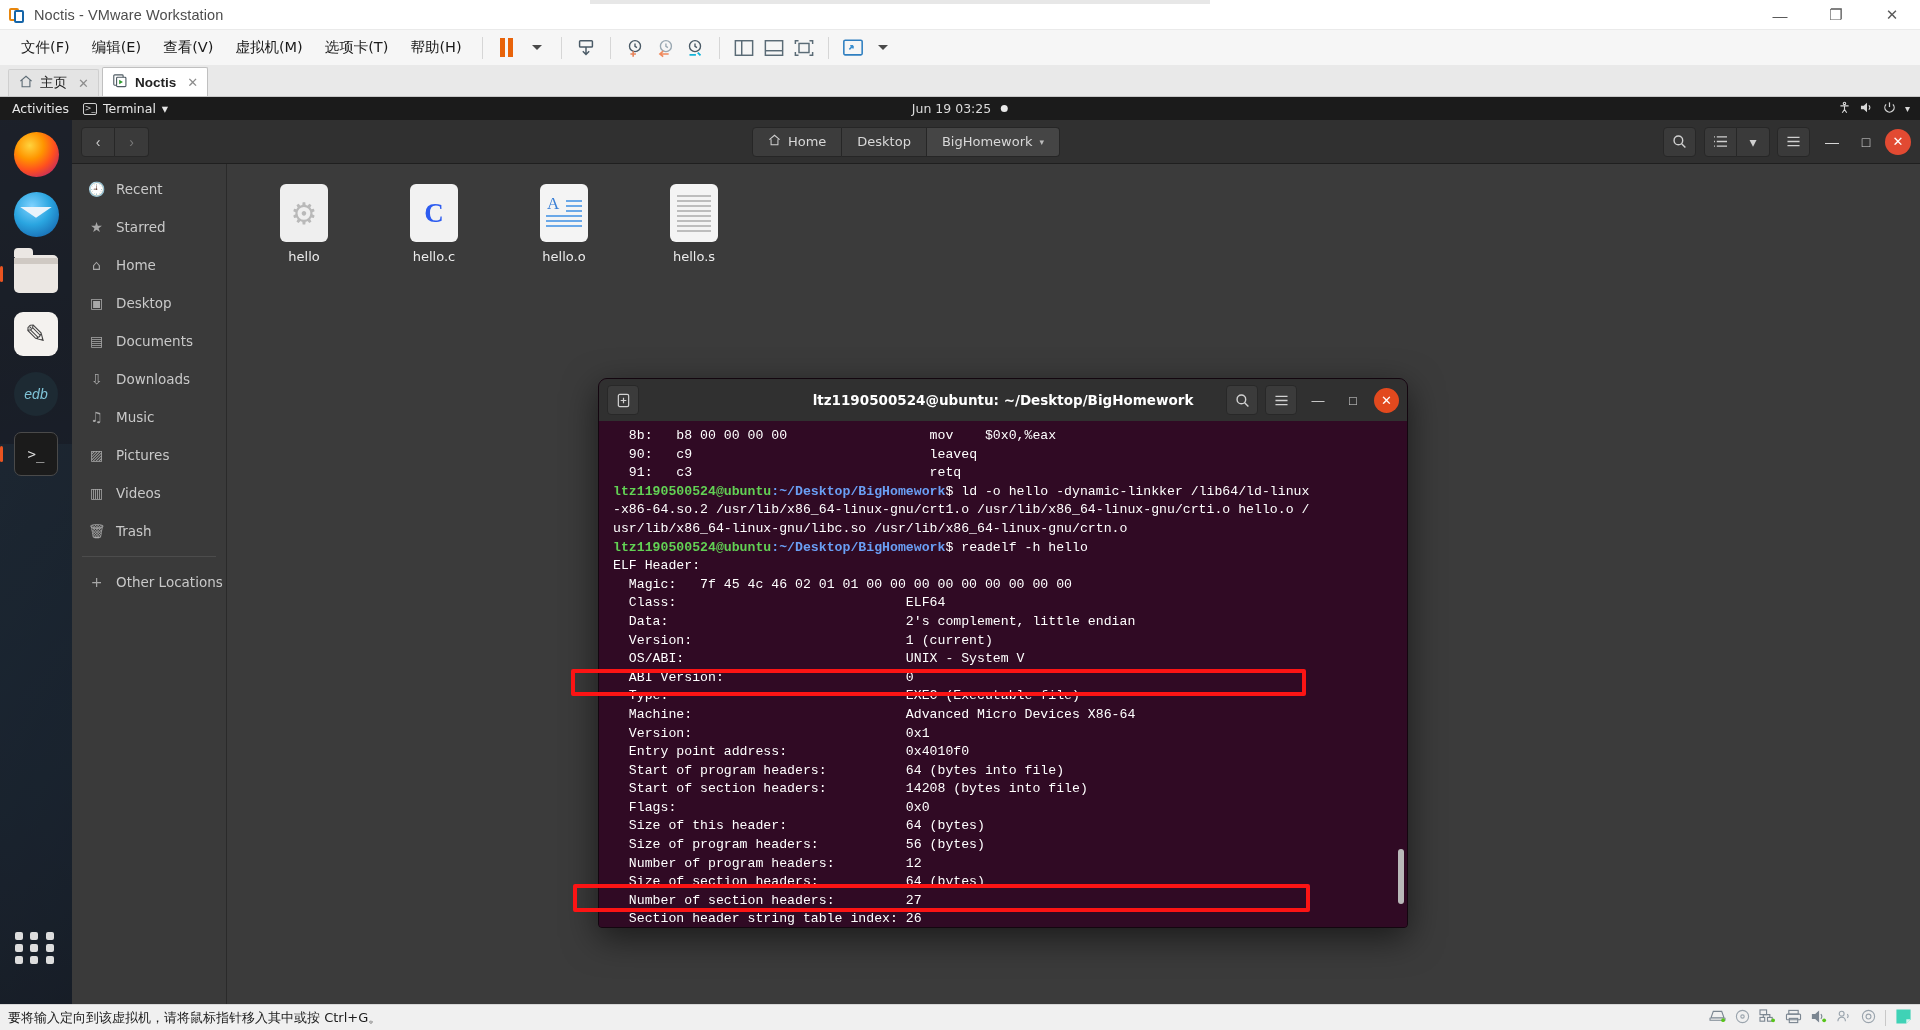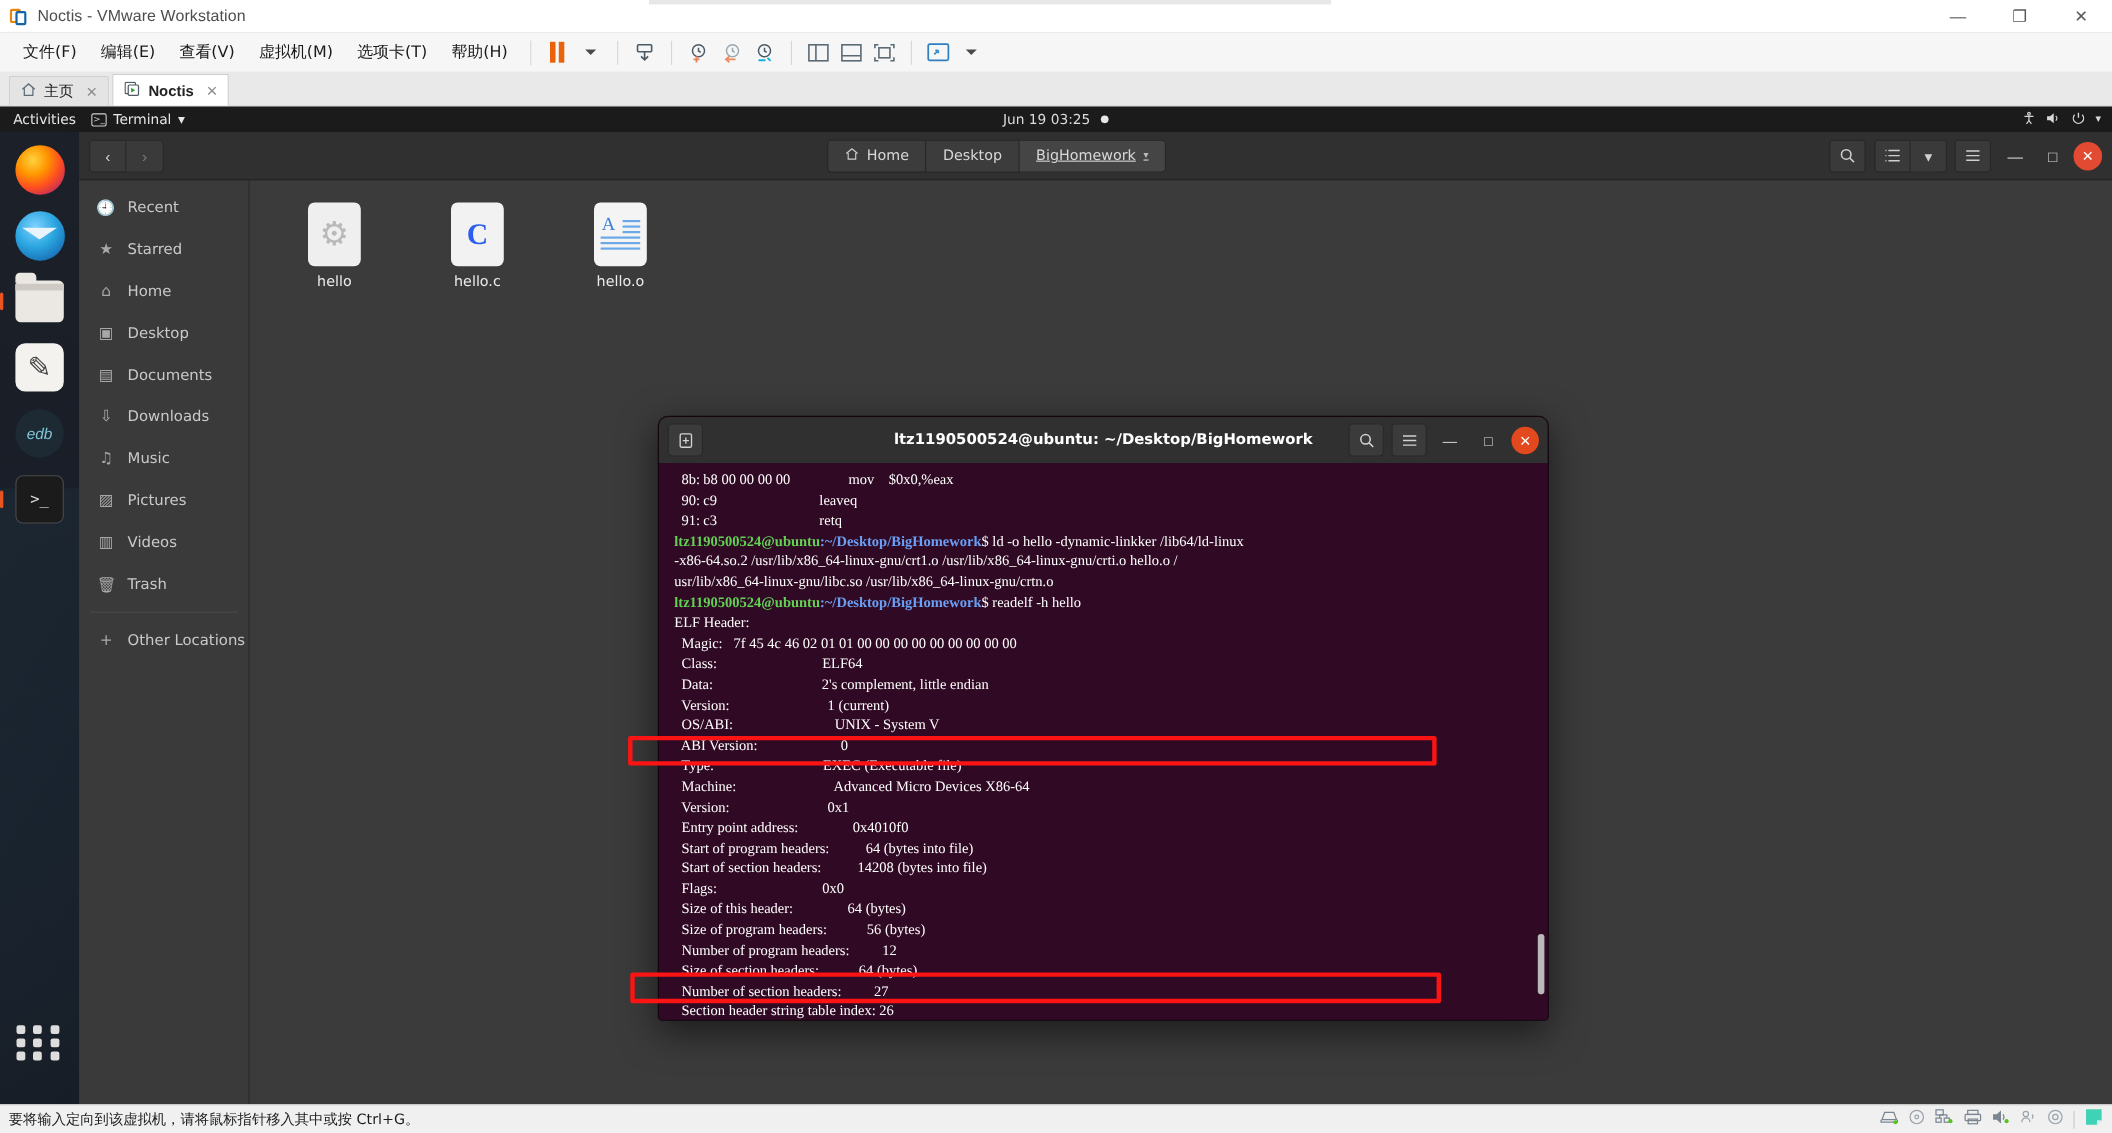--- a/index.html
+++ b/index.html
@@ -104,21 +104,21 @@
   .navbtn:last-child { border-radius: 0 4px 4px 0; border-left: none; color: #7a7a7a; }
   .pathbar { display: flex; margin: 0 auto; }
   .pathbtn {
     height: 30px; padding: 0 15px; background: #3c3c3c; border: 1px solid #262626;
     color: #d8d8d8; font-size: 13px; display: flex; align-items: center; gap: 7px;
     font-family: "DejaVu Sans", sans-serif;
   }
   .pathbtn + .pathbtn { border-left: none; }
   .pathbtn:first-child { border-radius: 4px 0 0 4px; }
   .pathbtn:last-child { border-radius: 0 4px 4px 0; }
-  .pathbtn.current { background: #454545; text-decoration: underline; }
+  .pathbtn.current { background: #454545; }
   .hdr-btn { width: 33px; height: 30px; background: #3a3a3a; border: 1px solid #272727; border-radius: 4px; color: #d0d0d0; display: flex; align-items: center; justify-content: center; font-size: 14px; }
   .hdr-right { display: flex; align-items: center; gap: 7px; }
   .viewbtns { display: flex; }
   .viewbtns .hdr-btn:first-child { border-radius: 4px 0 0 4px; }
   .viewbtns .hdr-btn:last-child { border-radius: 0 4px 4px 0; border-left: none; }
   .wctl { width: 30px; height: 30px; color: #d6d6d6; display: flex; align-items: center; justify-content: center; font-size: 14px; }
   .wctl.x { background: #e24a32; border-radius: 50%; width: 26px; height: 26px; color: #fff; font-size: 13px; }
 
   .nau-body { flex: 1; display: flex; min-height: 0; }
   .nau-sidebar { width: 155px; background: #3a3a3a; border-right: 1px solid #2a2a2a; padding-top: 6px; }
@@ -147,21 +147,21 @@
     border: 1px solid #13060f;
   }
   .term-header { height: 42px; background: #303030; display: flex; align-items: center; padding: 0 8px; gap: 7px; position: relative; }
   .term-hbtn { width: 32px; height: 30px; background: #3b3b3b; border: 1px solid #282828; border-radius: 4px; color: #d2d2d2; display: flex; align-items: center; justify-content: center; font-size: 14px; }
   .term-title { position: absolute; left: 0; right: 0; text-align: center; font-size: 13.5px; color: #ffffff; font-weight: bold; pointer-events: none; font-family: "DejaVu Sans", sans-serif; }
   .term-hright { margin-left: auto; display: flex; align-items: center; gap: 7px; z-index: 2; }
   .term-wctl { width: 28px; height: 28px; display: flex; align-items: center; justify-content: center; color: #d8d8d8; font-size: 13px; }
   .term-wctl.close { background: #e2491e; border-radius: 50%; width: 25px; height: 25px; color: #fff; }
   .term-body {
     position: absolute; left: 0; right: 0; top: 42px; bottom: 0; background: #300a24;
-    padding: 6px 0 0 14px; font-family: Liberation Serif, serif;
+    padding: 6px 0 0 14px; font-family: Liberation Mono, monospace;
     font-size: 13.2px; line-height: 18.6px; color: #ffffff; white-space: pre; overflow: hidden;
   }
   .t-user { color: #62d154; font-weight: bold; margin-top: 44px; }
   .t-path { color: #6a9ff5; font-weight: bold; }
   .term-scroll { position: absolute; right: 3px; top: 470px; width: 6px; height: 55px; background: #b9b9b9; border-radius: 3px; }
 
   .hl-box { position: absolute; border: 4px solid #fc1414; border-radius: 2px; pointer-events: none; }
   .hl-type { left: 571px; top: 572px; width: 735px; height: 27px; }
   .hl-strtab { left: 573px; top: 787px; width: 737px; height: 28px; }
 
@@ -483,20 +483,33 @@
                   <b>A</b>
                     <i style="width:45%;margin-left:55%"></i>
                     <i style="width:45%;margin-left:55%"></i>
                     <i style="width:45%;margin-left:55%"></i>
                     <i></i>
                     <i></i>
                     <i></i>
                 </div>
                 <div class="file-name">hello.o</div>
               </div>
+              <div class="file-cell">
+                <div class="file-ico fi-lines">
+                  <i></i>
+                    <i></i>
+                    <i></i>
+                    <i></i>
+                    <i></i>
+                    <i></i>
+                    <i></i>
+                    <i></i>
+                </div>
+                <div class="file-name">hello.s</div>
+              </div>
             </div>
           </div>
         </div>
       </div>
 
       <div class="terminal">
         <div class="term-header">
           <div class="term-hbtn">
             <svg width="15" height="15" viewBox="0 0 16 16" fill="none" stroke="#d2d2d2" stroke-width="1.3">
               <rect x="2.5" y="1.5" width="11" height="13" rx="1.5"></rect>

